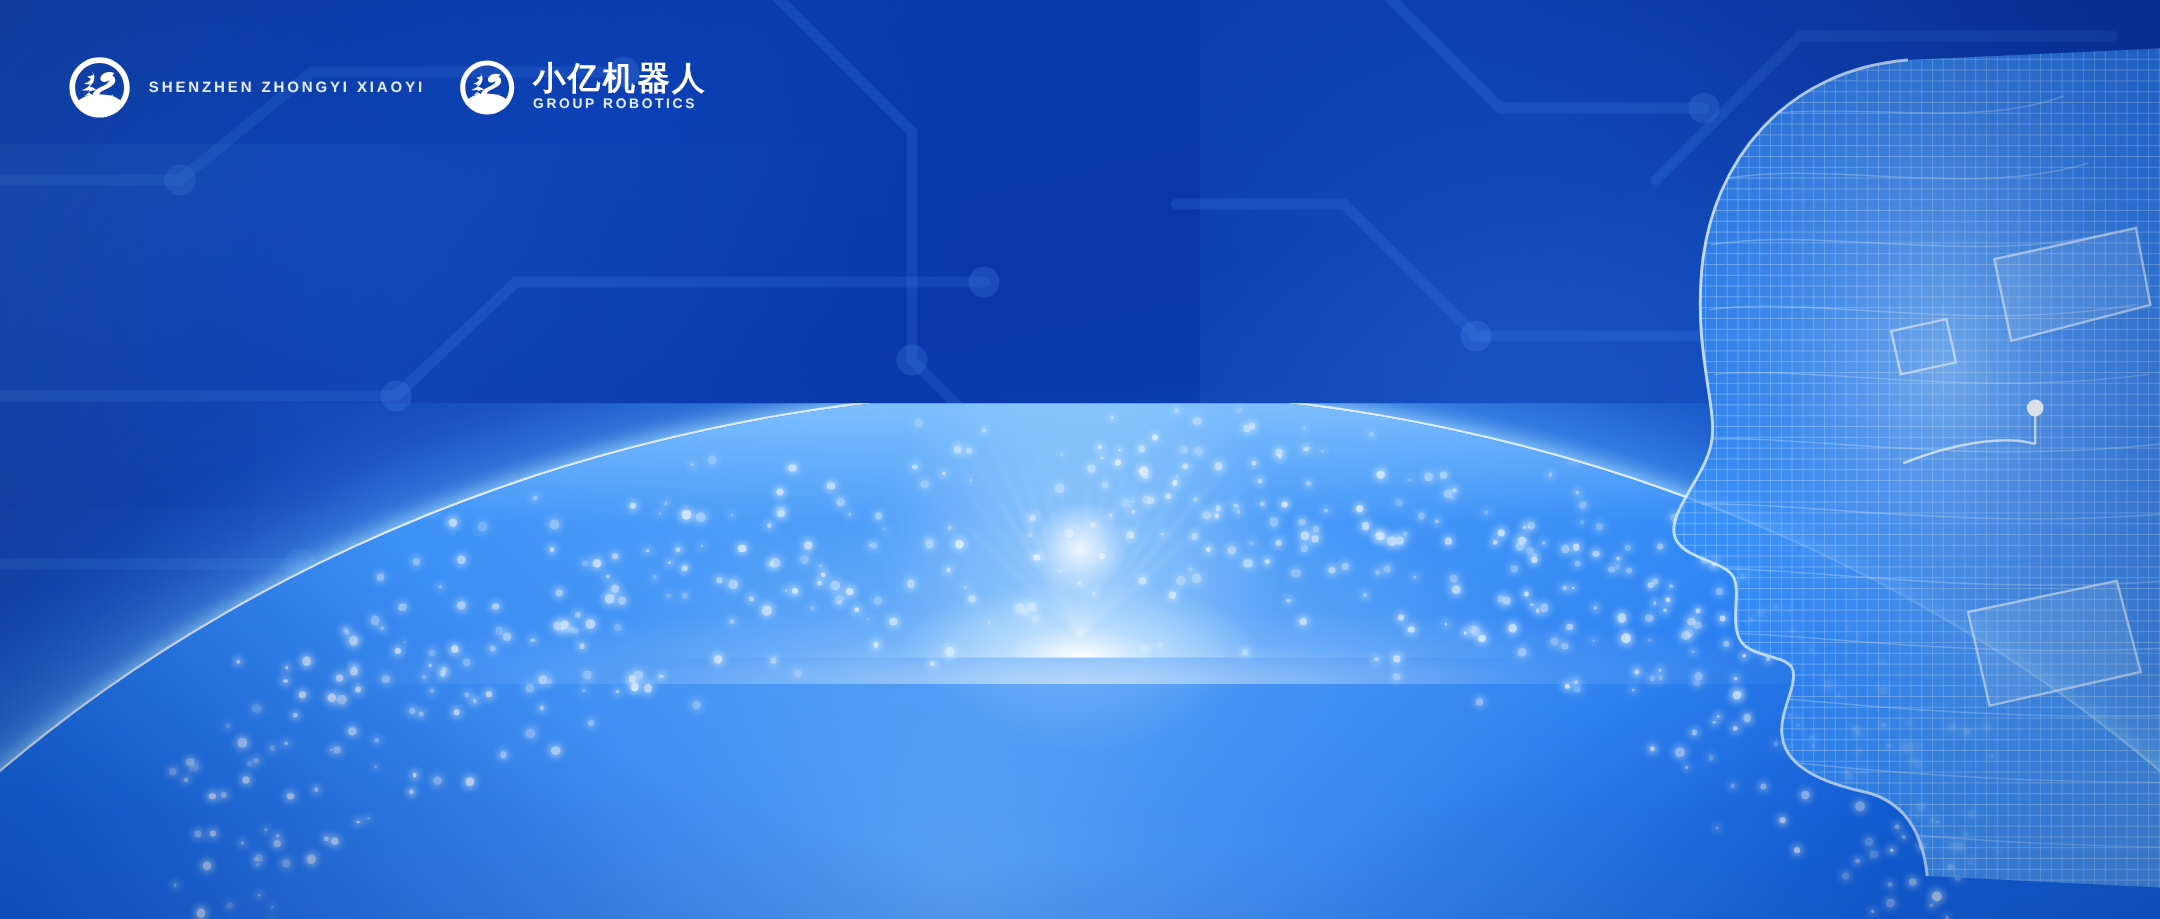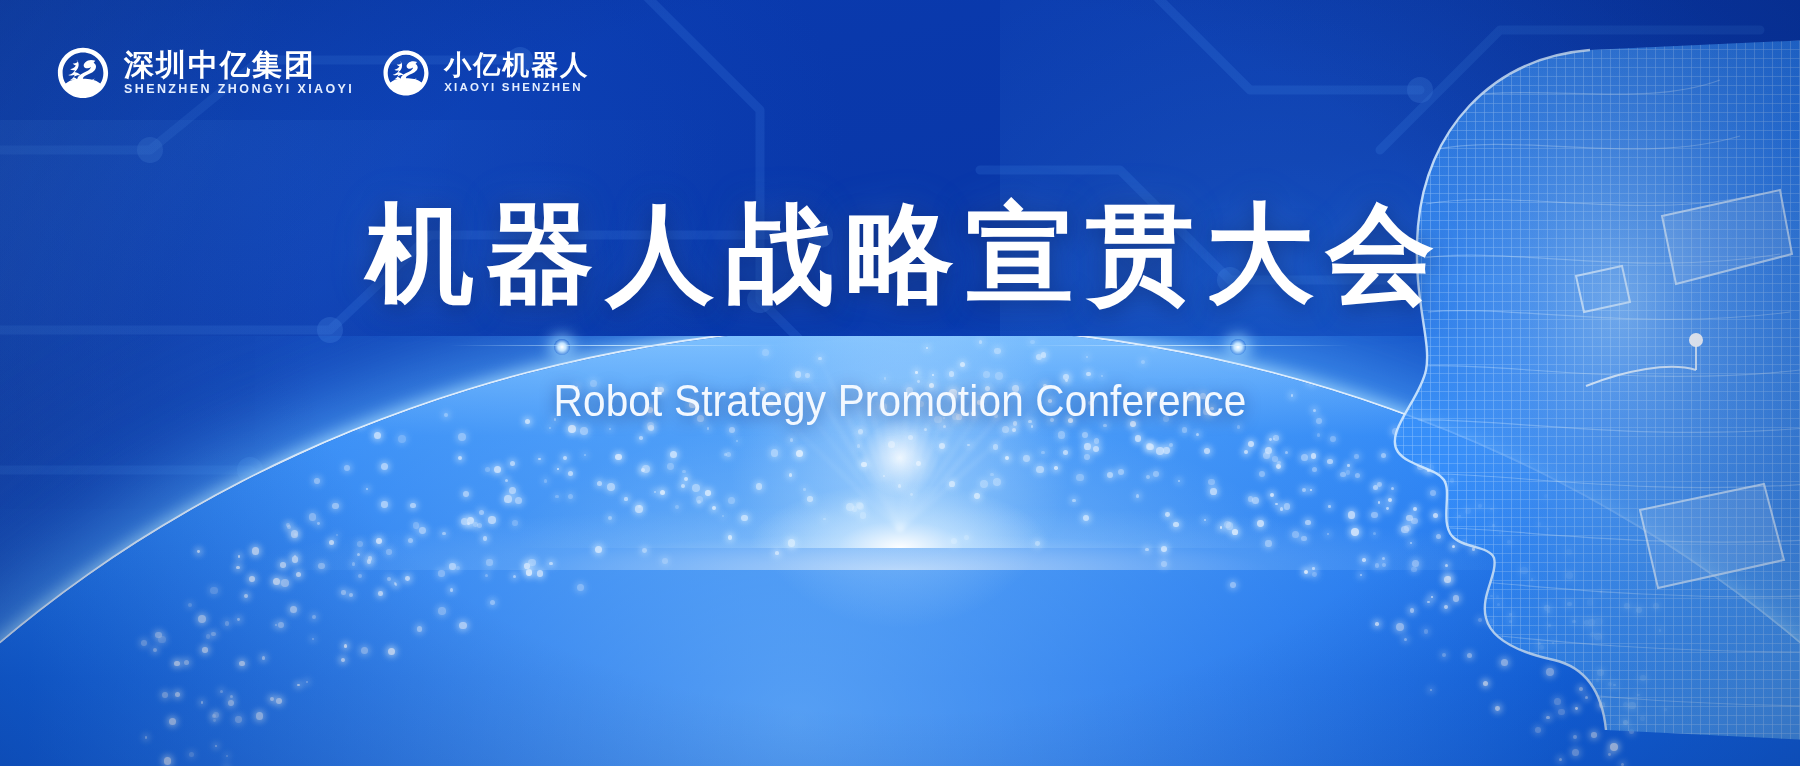--- a/index.html
+++ b/index.html
@@ -802,21 +802,20 @@
                    -2.9-.4-5.5.2-7.8 1.9 2.2.8 4 2.2 5.3 4.3-3.1-1.6-6.2-1.9-9.4-.8 2.7-1.3 4.5-3.3 5.4-6.1
                    -2.4 1-4.8 1.1-7.2.2 3.4-.5 5.9-2.2 7.5-5.2-1.9.3-3.7 0-5.4-1 2.9-.3 5-1.6 6.4-4.1
                    -1.4-.4-2.6-1.2-3.5-2.4 2.1.6 4-.1 5.6-1.7l-1.7-2.7z" fill="#ffffff"></path>
           <path d="M45.6 18.6c-3.8-1.5-8-1.3-11 1.4-1.5 1.4-2.2 3-1.7 4.6.5 1.7 2.2 2.4 4.1 2.2
                    1.4-.1 2.6-.7 3.7-1.5-.3 1.6-1.4 2.9-3 3.9-3.3 2.1-7.9 3.3-10.6 6.3-1.9 2.1-2.1 4.7-.3 6.7
                    2 2.2 5.6 2.6 9 1.9 3.9-.8 7.2-3 9.3-5.9-2.6 1.6-5.6 2.6-8.6 2.6-2.1 0-4-.6-4.5-2
                    -.5-1.4.6-2.6 2.1-3.5 3.3-2 8.1-3.2 10.8-6.4 2.3-2.7 2-6.3-1.2-8.1l1.9-2.2z" fill="#ffffff"></path>
         </svg>
       </span>
       <span class="logo-text">
-        <span class="logo-cn">深圳中亿集团</span>
         <span class="logo-en">SHENZHEN ZHONGYI XIAOYI</span>
       </span>
     </div>
 
     <div class="logo small">
       <span class="logo-mark">
         <svg viewBox="0 0 64 64" aria-hidden="true">
           <path d="M32 4.2c-15.3 0-27.7 12.4-27.7 27.7S16.7 59.6 32 59.6 59.7 47.2 59.7 31.9 47.3 4.2 32 4.2z
                    m0 5.2c12.4 0 22.5 10.1 22.5 22.5 0 4.3-1.2 8.4-3.4 11.8-5.4-4.4-12.2-5.3-19.1-5.3
                    -6.9 0-13.7.9-19.1 5.3-2.2-3.4-3.4-7.5-3.4-11.8 0-12.4 10.1-22.5 22.5-22.5z" fill="#ffffff"></path>
@@ -825,31 +824,19 @@
                    -2.4 1-4.8 1.1-7.2.2 3.4-.5 5.9-2.2 7.5-5.2-1.9.3-3.7 0-5.4-1 2.9-.3 5-1.6 6.4-4.1
                    -1.4-.4-2.6-1.2-3.5-2.4 2.1.6 4-.1 5.6-1.7l-1.7-2.7z" fill="#ffffff"></path>
           <path d="M45.6 18.6c-3.8-1.5-8-1.3-11 1.4-1.5 1.4-2.2 3-1.7 4.6.5 1.7 2.2 2.4 4.1 2.2
                    1.4-.1 2.6-.7 3.7-1.5-.3 1.6-1.4 2.9-3 3.9-3.3 2.1-7.9 3.3-10.6 6.3-1.9 2.1-2.1 4.7-.3 6.7
                    2 2.2 5.6 2.6 9 1.9 3.9-.8 7.2-3 9.3-5.9-2.6 1.6-5.6 2.6-8.6 2.6-2.1 0-4-.6-4.5-2
                    -.5-1.4.6-2.6 2.1-3.5 3.3-2 8.1-3.2 10.8-6.4 2.3-2.7 2-6.3-1.2-8.1l1.9-2.2z" fill="#ffffff"></path>
         </svg>
       </span>
       <span class="logo-text">
         <span class="logo-cn">小亿机器人</span>
-        <span class="logo-en">XIAOYI SHENZHEN</span>
+        <span class="logo-en">GROUP ROBOTICS</span>
       </span>
     </div>
   </div>
 
-  <div class="headline">
-    <div class="title-cn">机器人战略宣贯大会</div>
-
-    <div class="divider">
-      <span class="bar l"></span>
-      <span class="dot l"></span>
-      <span class="dot r"></span>
-      <span class="bar r"></span>
-    </div>
-
-    <div class="title-en">Robot Strategy Promotion Conference</div>
-  </div>
 
 </div>
 
 </body></html>

